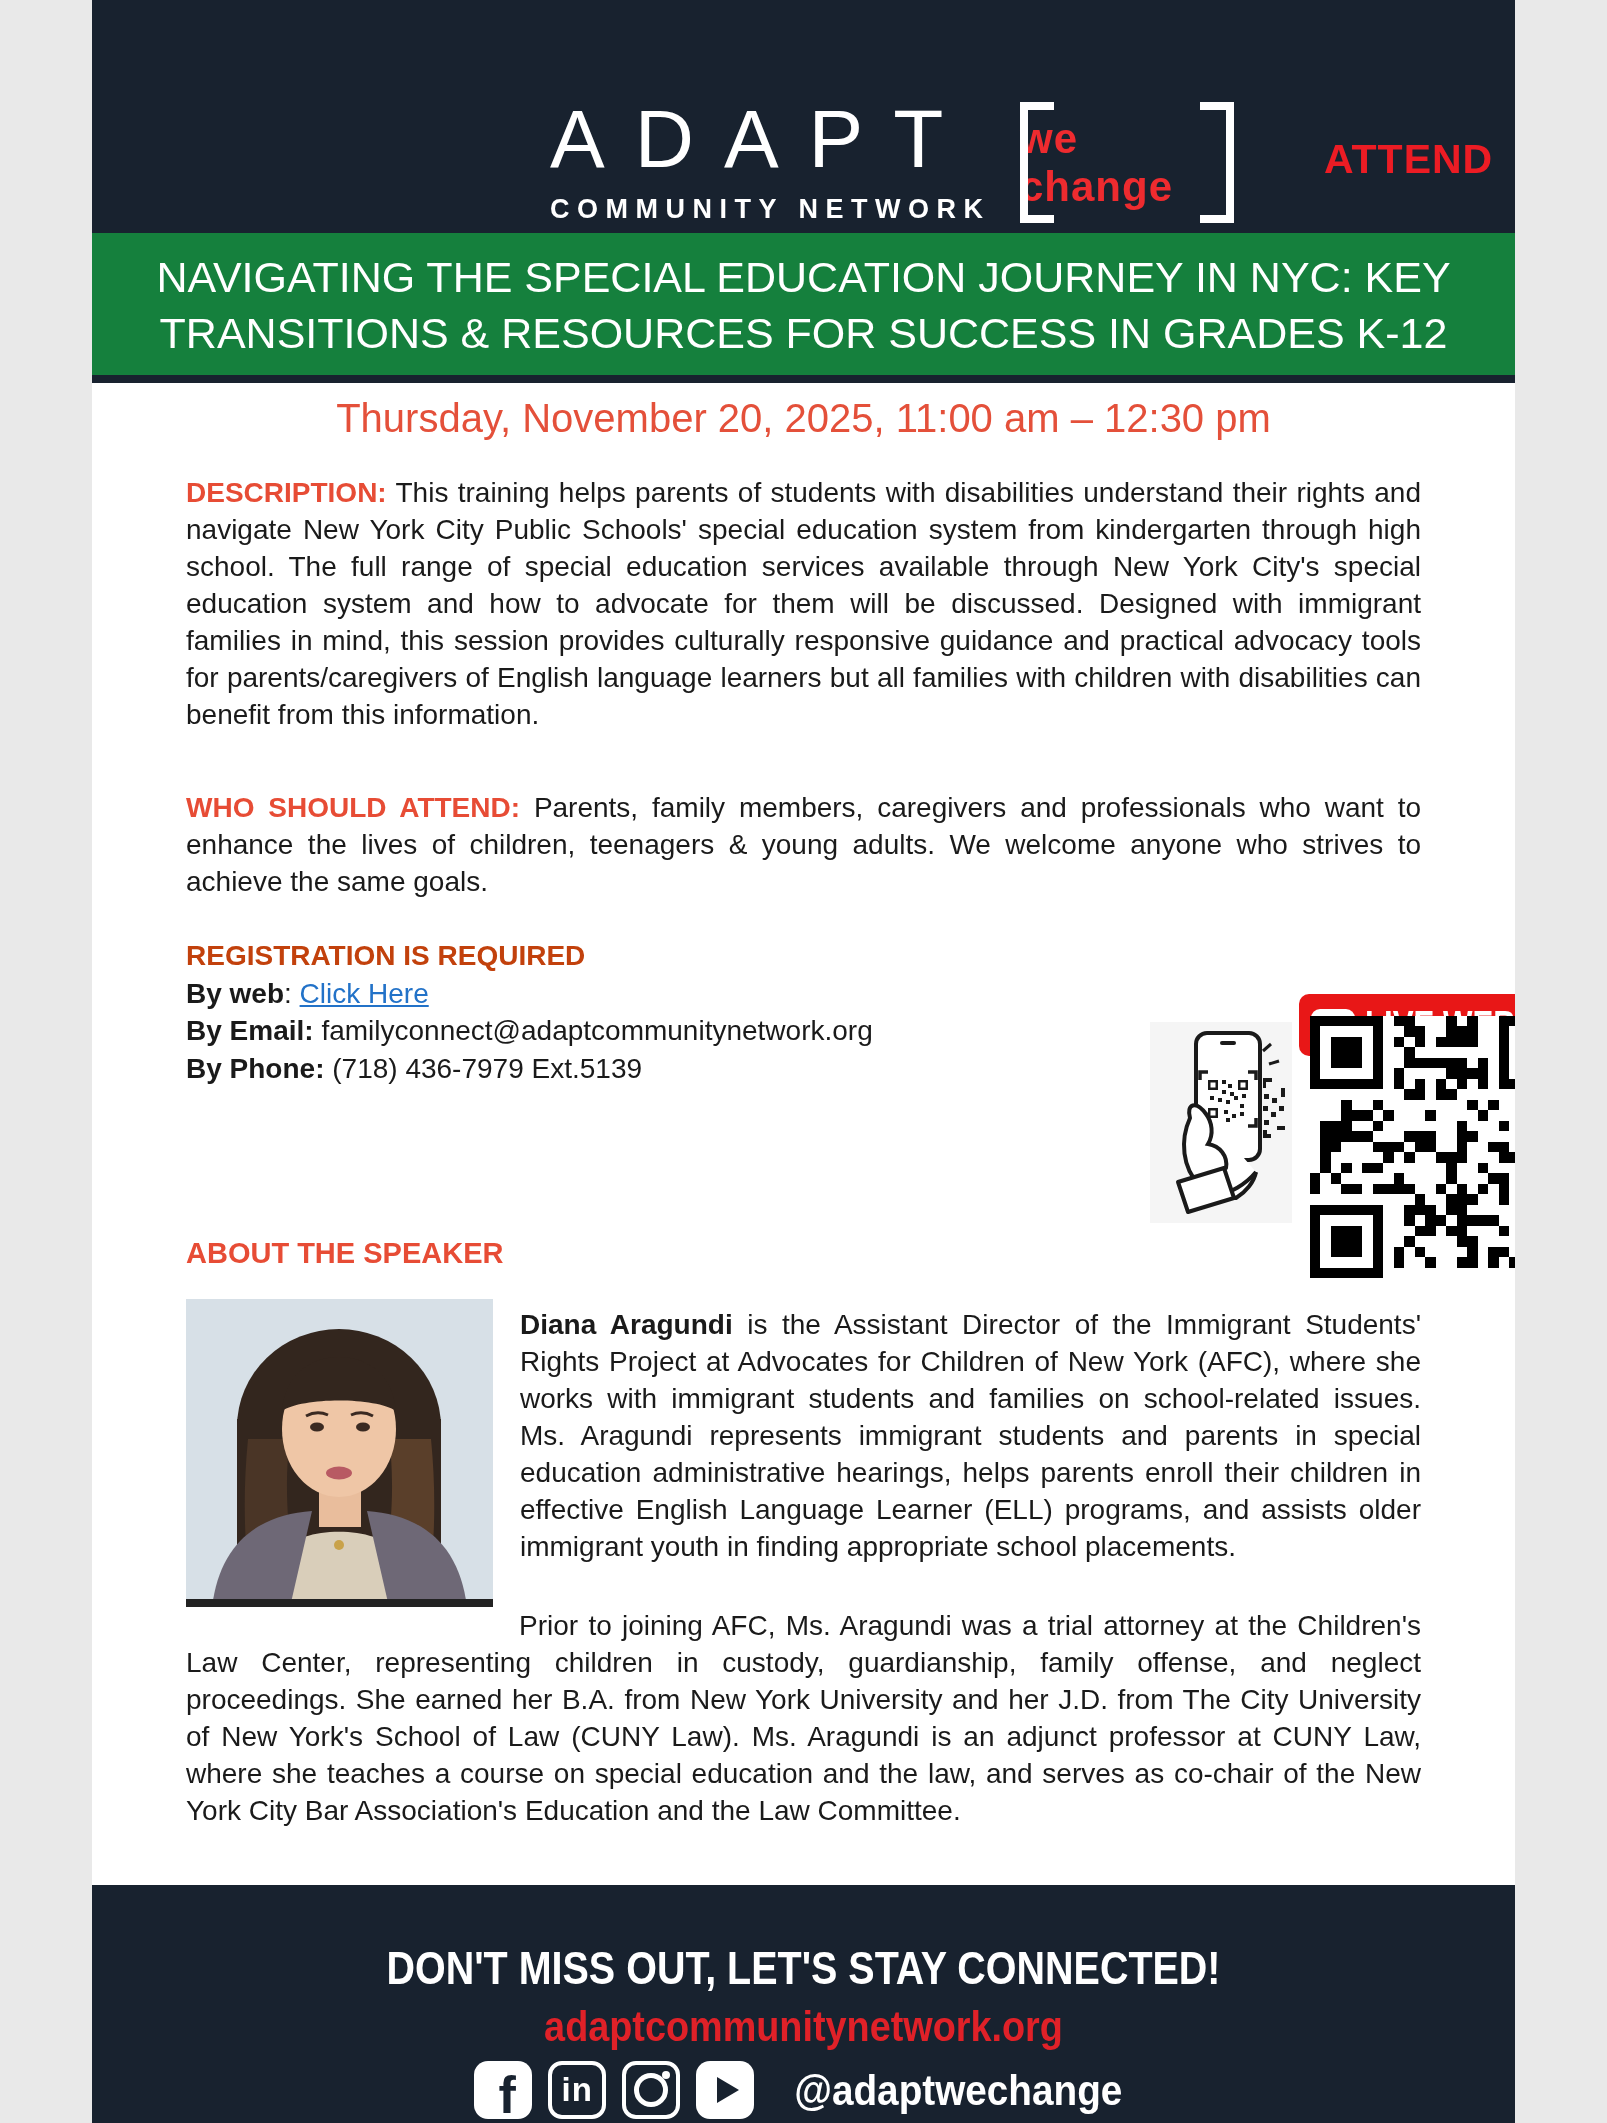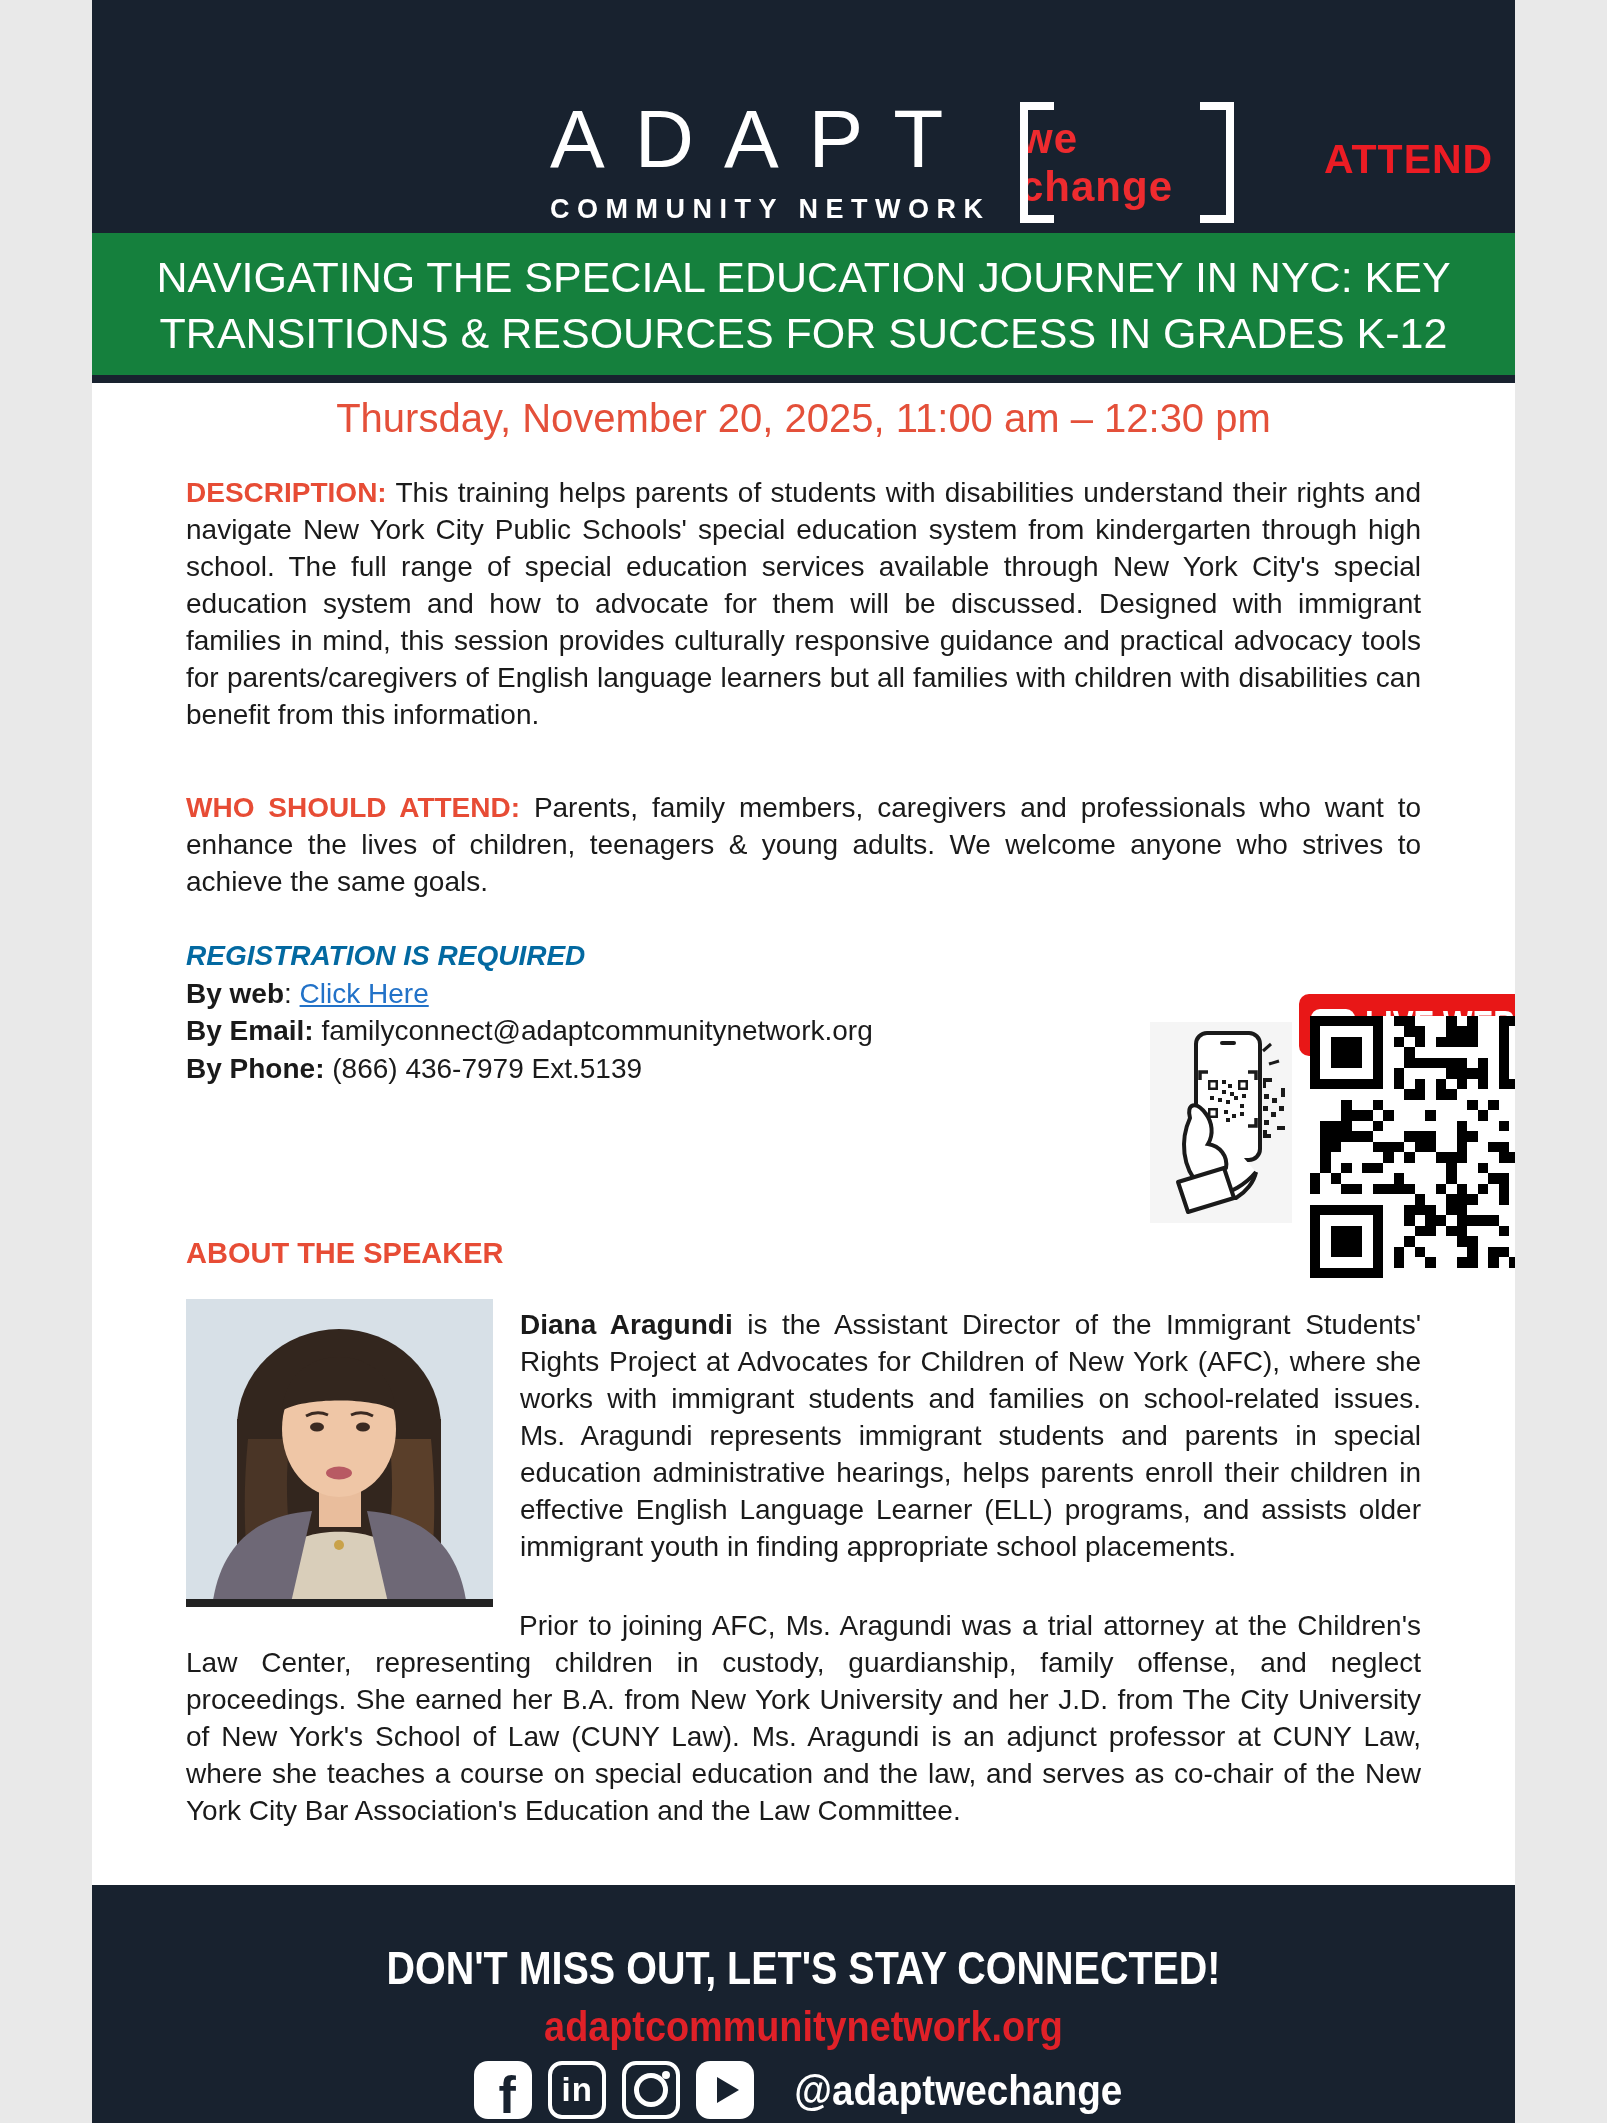--- a/index.html
+++ b/index.html
@@ -28,21 +28,21 @@
   .date-line{margin-top:13px;text-align:center;color:#e4503a;font-size:40px;}
 
   
   .content{position:relative;padding:0 94px;}
   .para{margin:0;font-size:28px;line-height:37px;text-align:justify;}
   .lead{color:#e74c35;font-weight:700;}
   .description{margin-top:33px;}
   .who{margin-top:56px;}
   .language{margin-top:67px;text-align:left;}
   .registration{margin-top:37px;font-size:28px;line-height:37.5px;}
-  .reg-heading{color:#0369a1;font-weight:700;font-style:italic;}
+  .reg-heading{color:#c2410c;font-weight:700;}
   .reg-label{font-weight:700;}
   a.link{color:#2272c8;text-decoration:underline;cursor:pointer;}
 
   
   .badge{position:absolute;left:1207px;top:994px;width:282px;height:62px;background:#e81717;
          border-radius:10px;display:flex;align-items:center;padding:0 12px;box-sizing:border-box;}
   .badge-play{flex:0 0 auto;width:44px;height:32px;background:#fff;border-radius:9px;position:relative;}
   .badge-play::after{content:"";position:absolute;left:16px;top:8px;border-left:15px solid #e81717;
                      border-top:8px solid transparent;border-bottom:8px solid transparent;}
   .badge-text{color:#fff;font-weight:700;font-size:40px;white-space:nowrap;
@@ -109,21 +109,21 @@
 
     <p class="para description"><span class="lead">DESCRIPTION:</span> <span>This training helps parents of students with disabilities understand their rights and navigate New York City Public Schools' special education system from kindergarten through high school. The full range of special education services available through New York City's special education system and how to advocate for them will be discussed. Designed with immigrant families in mind, this session provides culturally responsive guidance and practical advocacy tools for parents/caregivers of English language learners but all families with children with disabilities can benefit from this information.</span></p>
 
     <p class="para who"><span class="lead">WHO SHOULD ATTEND:</span> <span>Parents, family members, caregivers and professionals who want to enhance the lives of children, teenagers &amp; young adults. We welcome anyone who strives to achieve the same goals.</span></p>
 
 
     <div class="registration">
       <div class="reg-heading">REGISTRATION IS REQUIRED</div>
       <div><span class="reg-label">By web</span>: <a class="link">Click Here</a></div>
       <div><span class="reg-label">By Email:</span> <span>familyconnect@adaptcommunitynetwork.org</span></div>
-      <div><span class="reg-label">By Phone:</span> <span>(866) 436-7979 Ext.5139</span></div>
+      <div><span class="reg-label">By Phone:</span> <span>(718) 436-7979 Ext.5139</span></div>
     </div>
 
     <h3 class="speaker-heading">ABOUT THE SPEAKER</h3>
     <div class="speaker-row">
       <div class="speaker-photo">
         <svg viewBox="0 0 307 308">
           <rect x="0" y="0" width="307" height="308" fill="#d7e0e7"></rect>
           <ellipse cx="153" cy="128" rx="102" ry="98" fill="#33261e"></ellipse>
           <path d="M51,120 h204 v188 h-204 z" fill="#33261e"></path>
           <path d="M62,140 C55,210 60,280 70,308 L118,308 C100,250 98,180 104,140 Z" fill="#4a3526"></path>

